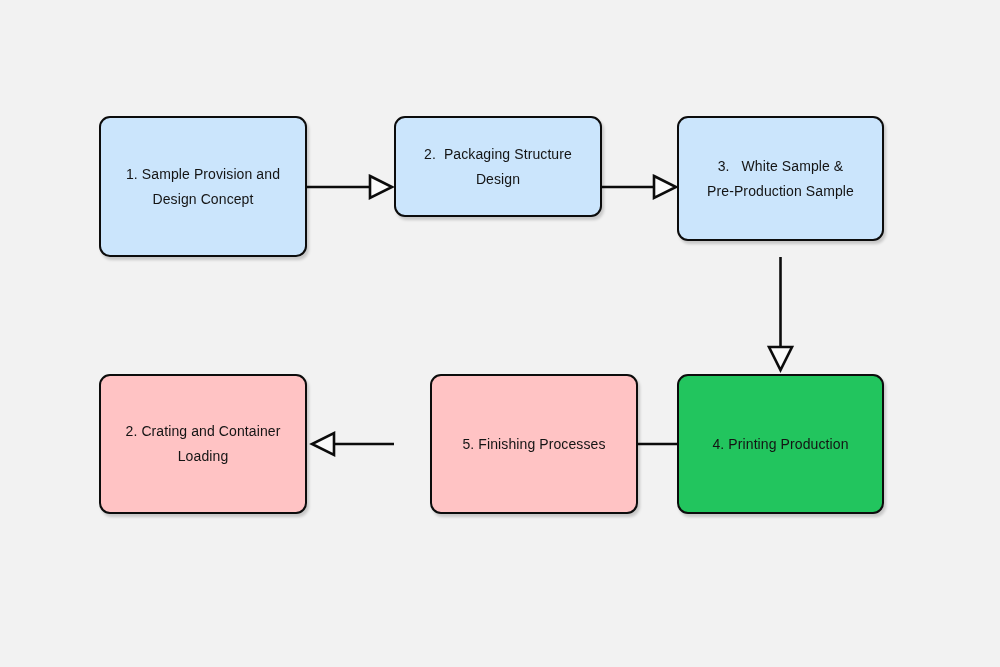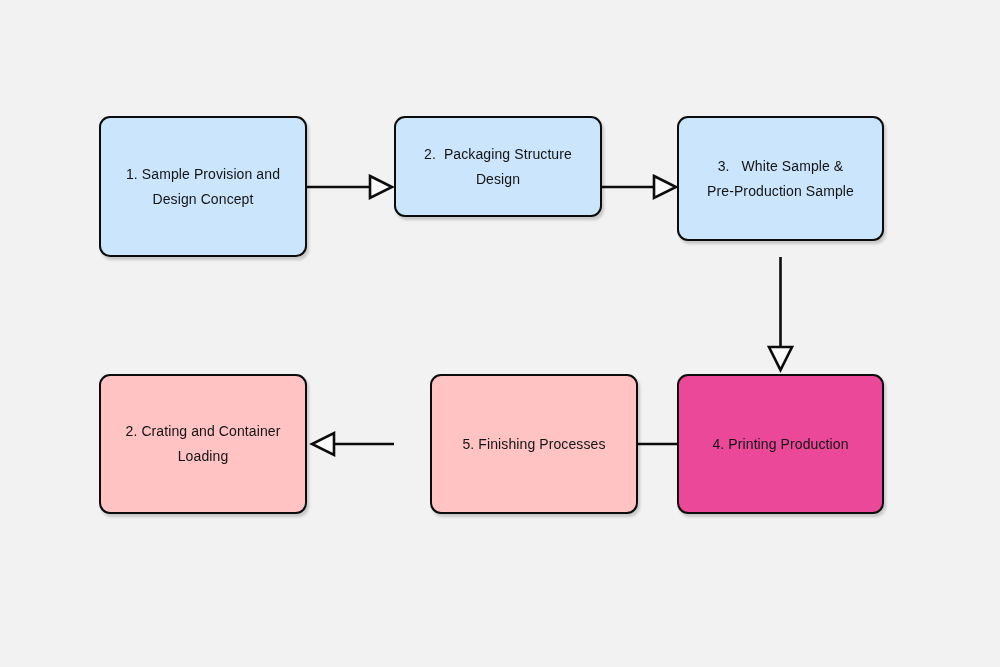--- a/index.html
+++ b/index.html
@@ -39,21 +39,21 @@
     text-align: center;
     color: #141414;
     font-size: 14px;
     line-height: 25px;
     letter-spacing: 0.1px;
     box-shadow: 2px 3px 3px rgba(0,0,0,0.18);
     white-space: pre-wrap;
     padding: 0 10px;
   }
   .node.blue  { background: #cbe5fc; }
-  .node.green { background: #ec4899; text-align: center; }
+  .node.green { background: #22c55e; text-align: center; }
   .node.pink  { background: #ffc3c4; }
 
   .node-label {
     display: block;
     width: 100%;
   }
 </style>
 </head>
 <body>
 

